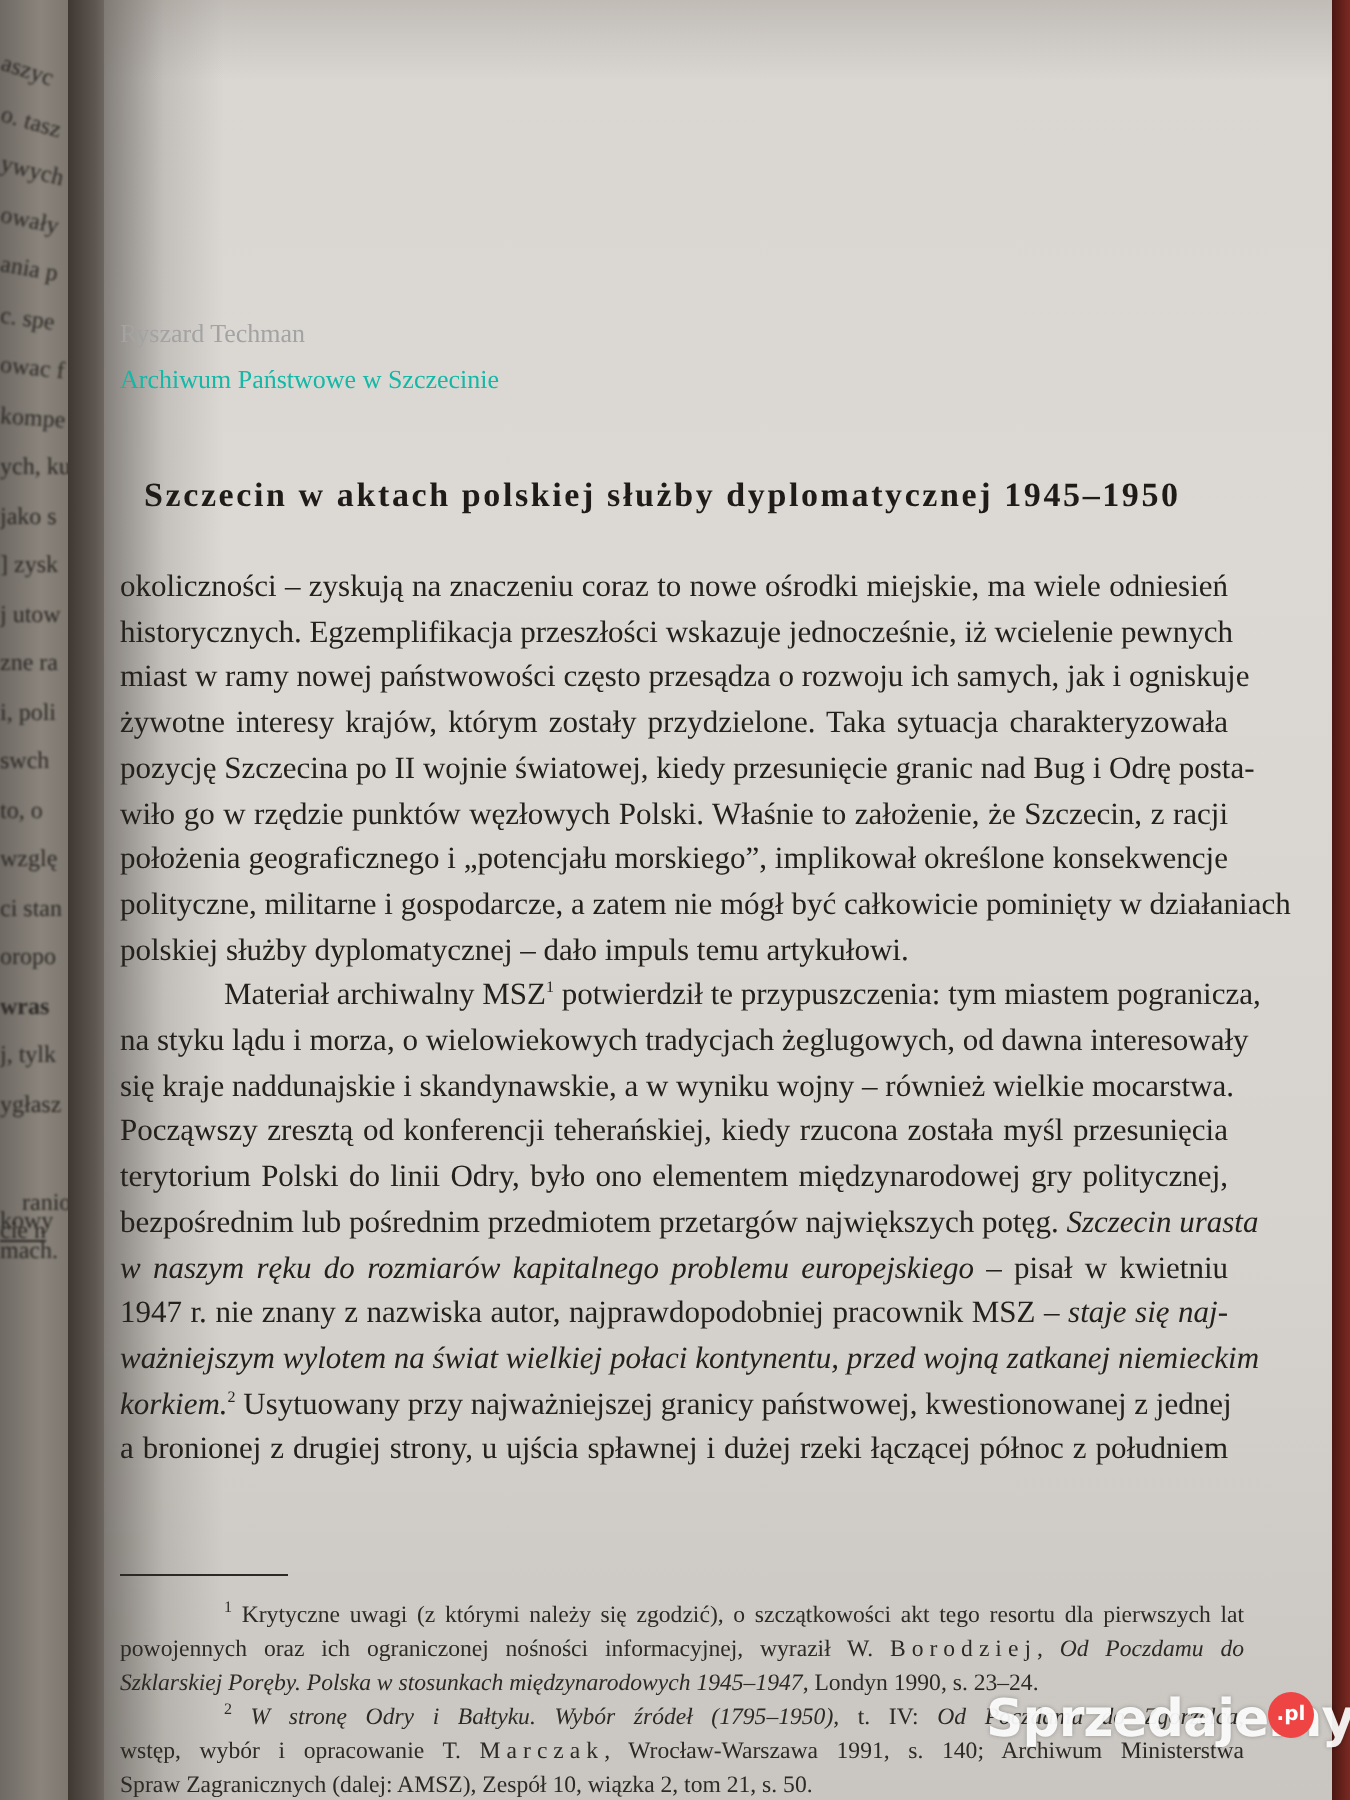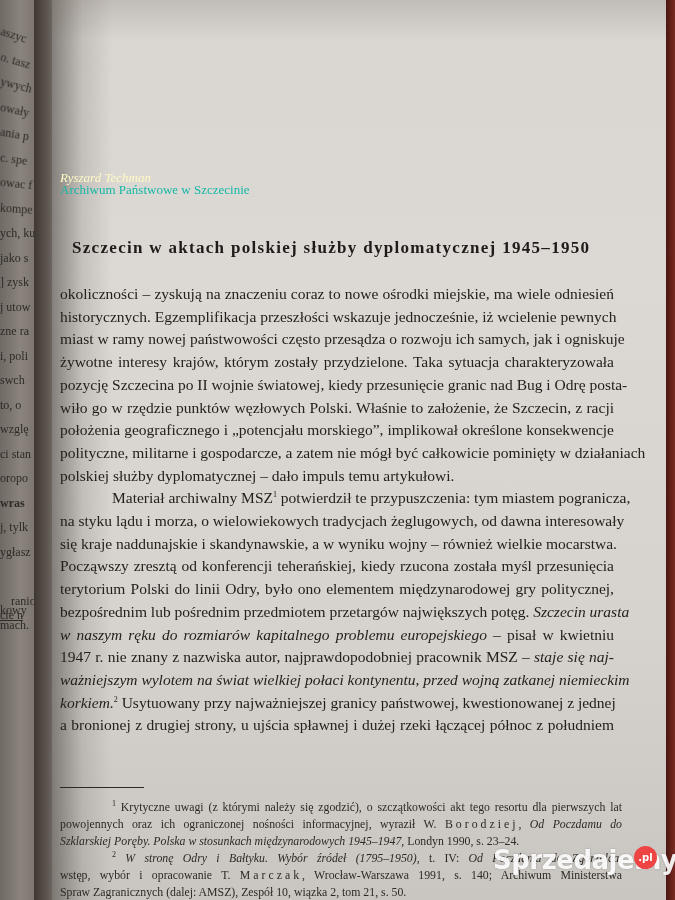--- a/index.html
+++ b/index.html
@@ -35,21 +35,21 @@
   .top-shadow {
     position: absolute; left: 52px; top: 0; width: 614px; height: 40px;
     background: linear-gradient(180deg, rgba(120,110,100,0.25), rgba(120,110,100,0));
     pointer-events: none;
   }
   .right-edge {
     position: absolute; left: 666px; top: 0; width: 9px; height: 900px;
     background: linear-gradient(90deg, #4a1712, #7a2a22);
   }
   .content { position: absolute; left: 60px; top: 0; width: 554px; color: #2a2622; }
-  .author { position: absolute; top: 170px; left: 0; font-size: 13px; color: #fef9c3; font-style: italic; }
+  .author { position: absolute; top: 159px; left: 0; font-size: 13px; color: #a3a3a3; }
   .affiliation { position: absolute; top: 182px; left: 0; font-size: 13px; color: #14b8a6; }
   .title {
     position: absolute; top: 238px; left: 12px; font-size: 17px; font-weight: bold;
     letter-spacing: 1.3px; color: #1e1b18; white-space: nowrap;
   }
   .body-text {
     position: absolute; top: 283px; left: 0; width: 554px;
     font-size: 15.5px; line-height: 22.7px; color: #24211d; text-align: justify;
   }
   .body-text .line { display: block; white-space: nowrap; text-align-last: justify; }

